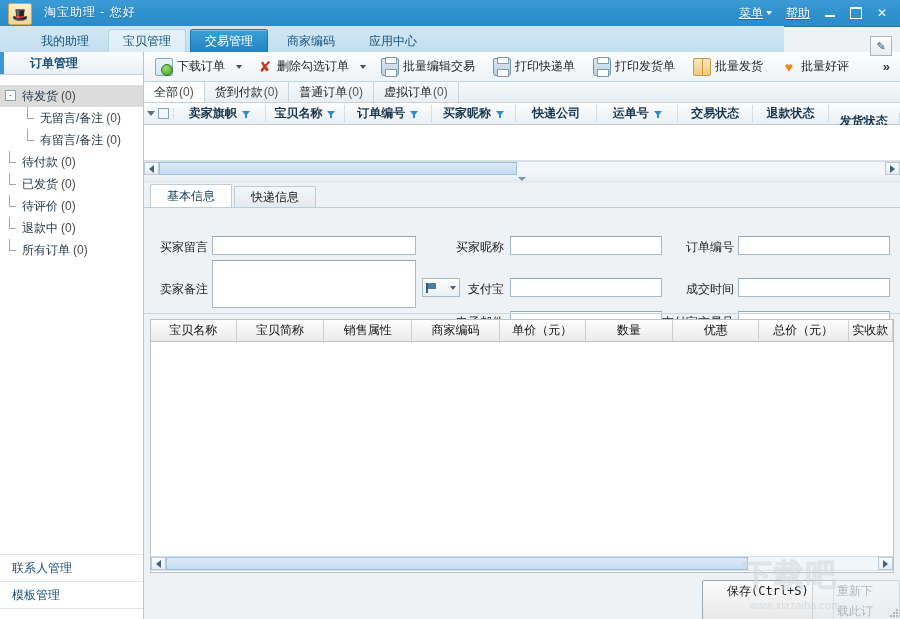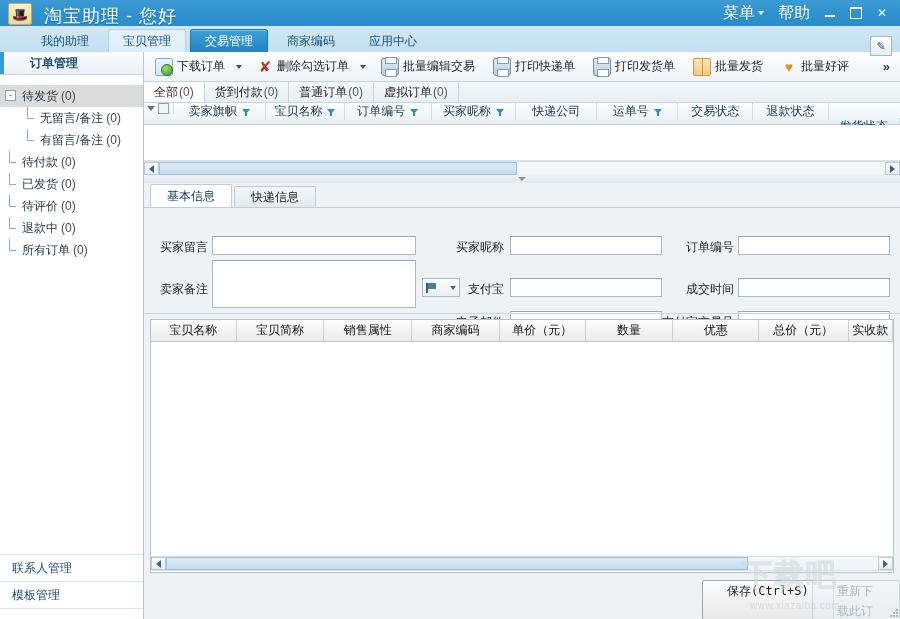--- a/index.html
+++ b/index.html
@@ -18,33 +18,33 @@
     border-bottom:1px solid #2277b5;
   }
   .logo{
     position:absolute;left:8px;top:3px;width:22px;height:20px;
     background:linear-gradient(to bottom,#fdf0cf,#f3d68d);
     border:1px solid #c9a85c;border-radius:2px;
     display:flex;align-items:center;justify-content:center;
     font-size:13px;line-height:1;
   }
   .app-title{
-    position:absolute;left:44px;top:4px;color:#ffffff;font-size:18px;
+    position:absolute;left:44px;top:4px;color:#ffffff;font-size:12px;
     text-shadow:0 1px 1px rgba(0,60,100,.45);letter-spacing:1px;
   }
   .tb-right{position:absolute;right:6px;top:0;height:26px;display:flex;align-items:center;gap:2px;}
-  .tb-link{color:#fff;font-size:16px;padding:3px 6px;text-shadow:0 1px 1px rgba(0,60,100,.4);}
+  .tb-link{color:#fff;font-size:12px;padding:3px 6px;text-shadow:0 1px 1px rgba(0,60,100,.4);text-decoration:underline;}
   .tb-caret{display:inline-block;margin-left:3px;border-left:3px solid transparent;border-right:3px solid transparent;border-top:4px solid #fff;vertical-align:middle;}
   .wbtn{width:24px;height:20px;display:flex;align-items:center;justify-content:center;color:#fff;font-size:12px;}
   .wbtn .min{display:block;width:10px;height:2px;background:#fff;margin-top:5px;}
   .wbtn .max{display:block;width:10px;height:9px;border:1px solid #fff;border-top-width:2px;}
 
   
   .navbar{
-    position:absolute;left:0;top:26px;width:900px;height:26px;
+    position:absolute;left:0;top:26px;width:784px;height:26px;
     background:linear-gradient(to bottom,#d2e7f5 0%,#c3dff1 100%);
     border-bottom:1px solid #9cc4de;
   }
   .navtabs{position:absolute;left:26px;top:0;display:flex;height:26px;align-items:flex-end;}
   .navtab{
     height:22px;line-height:22px;padding:0 14px;margin-right:4px;font-size:12px;color:#14527d;
     border:1px solid transparent;border-bottom:none;border-radius:3px 3px 0 0;cursor:default;
   }
   .navtab.hov{background:rgba(255,255,255,.45);border-color:#b2d4ea;}
   .navtab.active{
@@ -121,21 +121,21 @@
     display:flex;align-items:center;padding:0 10px;font-size:12px;color:#1d1d1d;
     border-right:1px solid #c7d4dd;cursor:default;
   }
   .ftab.active{background:#fdfefe;}
   .ftab .n{color:#555;margin-left:1px;}
 
   
   .grid-head{
     position:absolute;left:144px;top:103px;width:756px;height:22px;box-sizing:border-box;
     background:linear-gradient(to bottom,#fcfdfe 0%,#e9eff4 100%);
-    border-bottom:1px solid #bfccd6;display:flex;align-items:flex-start;
+    border-bottom:1px solid #bfccd6;display:flex;align-items:center;font-weight:bold;
   }
   .gh-first{width:30px;display:flex;align-items:center;justify-content:center;gap:3px;border-right:1px solid #d2dce4;}
   .gh-first .ar{border-left:4px solid transparent;border-right:4px solid transparent;border-top:5px solid #5d7184;}
   .chk{width:11px;height:11px;box-sizing:border-box;border:1px solid #8ba2b4;background:#f3f6f8;}
   .gh-cell{
     display:flex;align-items:center;justify-content:center;gap:5px;
     border-right:1px solid #d2dce4;font-size:12px;color:#17364c;white-space:nowrap;
   }
   .funnel{width:8px;height:8px;position:relative;flex:none;}
   .funnel:before{content:"";position:absolute;left:0;top:1px;border-left:4px solid transparent;border-right:4px solid transparent;border-top:5px solid #2e8ccb;}

